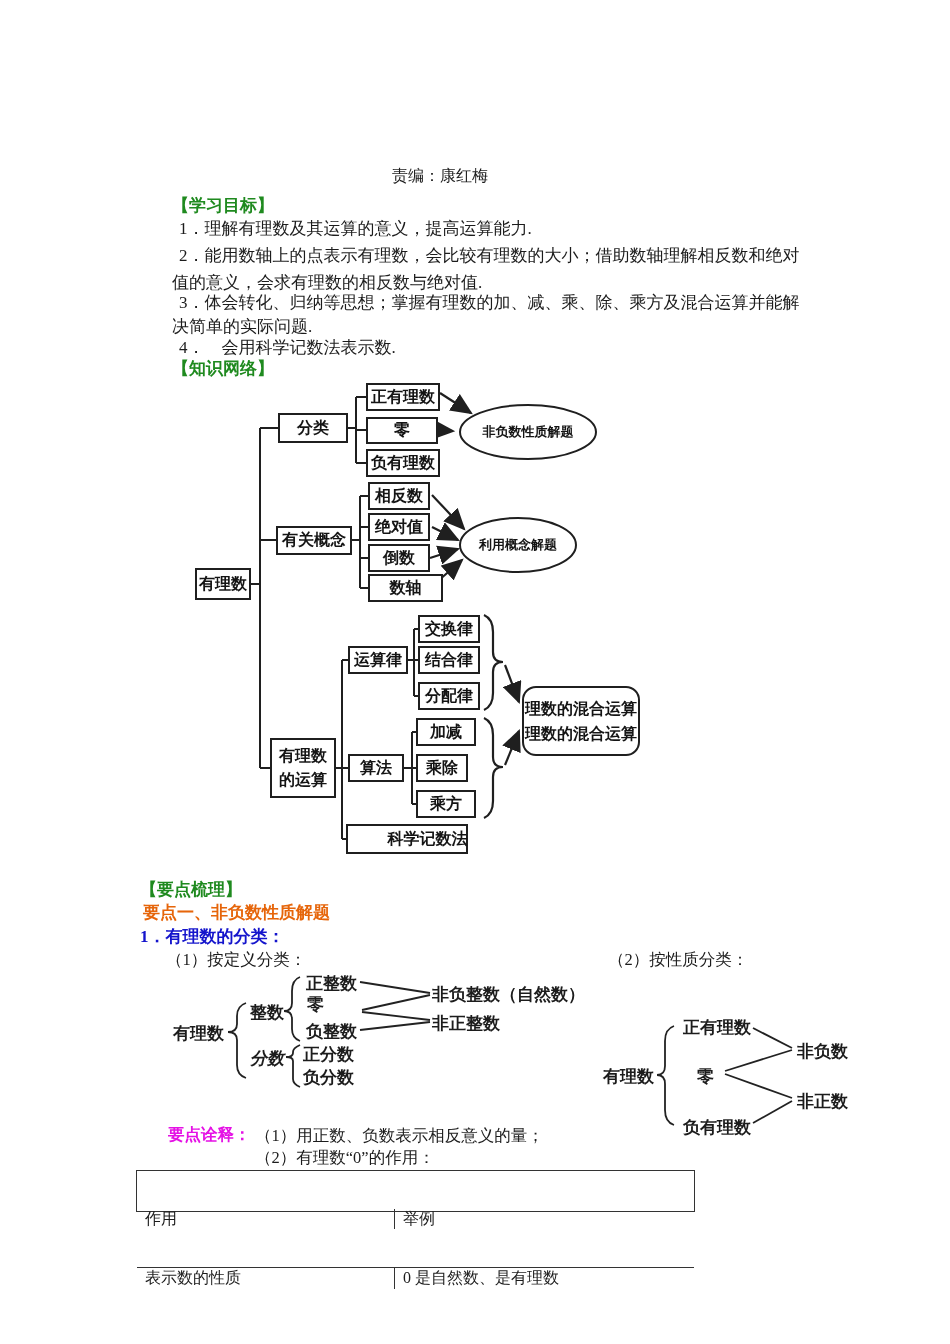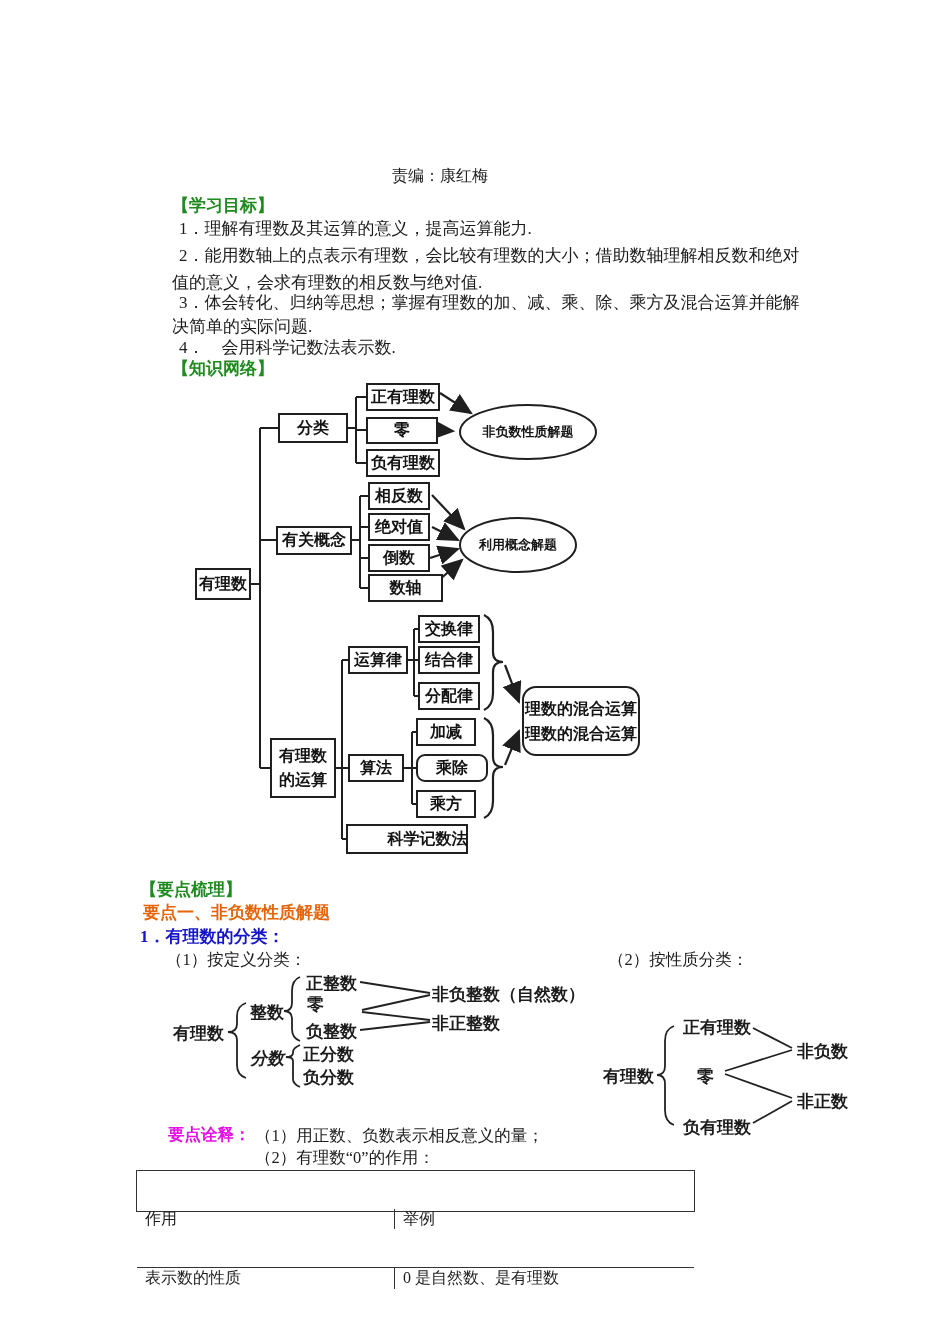--- a/index.html
+++ b/index.html
@@ -149,21 +149,21 @@
     <div class="nbox nbox2" style="left:80px;top:360px;width:66px;height:60px;">
       <span>有理数</span>
       <span>的运算</span>
     </div>
     <div class="nbox" style="left:158px;top:268px;width:60px;height:28px;">运算律</div>
     <div class="nbox" style="left:228px;top:237px;width:62px;height:28px;">交换律</div>
     <div class="nbox" style="left:228px;top:268px;width:62px;height:28px;">结合律</div>
     <div class="nbox" style="left:228px;top:304px;width:62px;height:28px;">分配律</div>
     <div class="nbox" style="left:158px;top:376px;width:56px;height:28px;">算法</div>
     <div class="nbox" style="left:226px;top:340px;width:60px;height:28px;">加减</div>
-    <div class="nbox" style="left:226px;top:376px;width:72px;height:28px;border-radius:9px;">乘除</div>
+    <div class="nbox" style="left:226px;top:376px;width:52px;height:28px;">乘除</div>
     <div class="nbox" style="left:226px;top:412px;width:60px;height:28px;">乘方</div>
     <div class="nbox" style="left:156px;top:446px;width:122px;height:30px;padding-left:41px;">科学记数法</div>
 
     <div class="rbox" style="left:332px;top:308px;width:118px;height:70px;">
       <span>理数的混合运算</span>
       <span>理数的混合运算</span>
     </div>
   </div>
 
   <div class="abs hgreen" style="left:140px;top:878px;">【要点梳理】</div>

